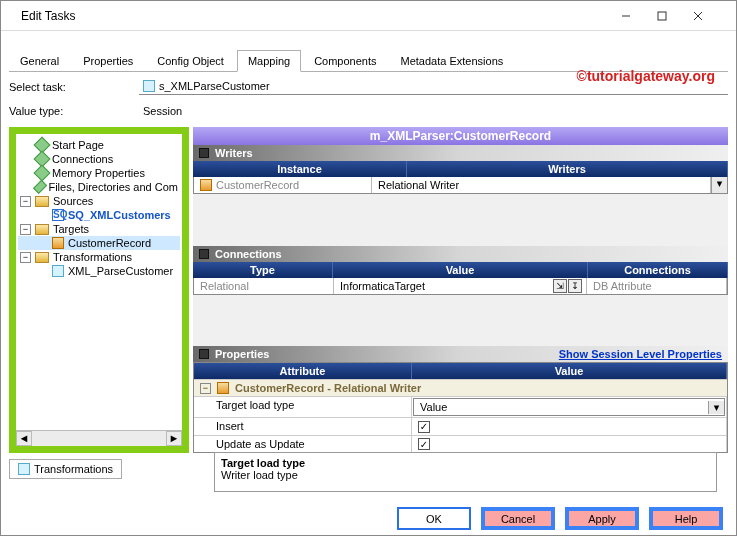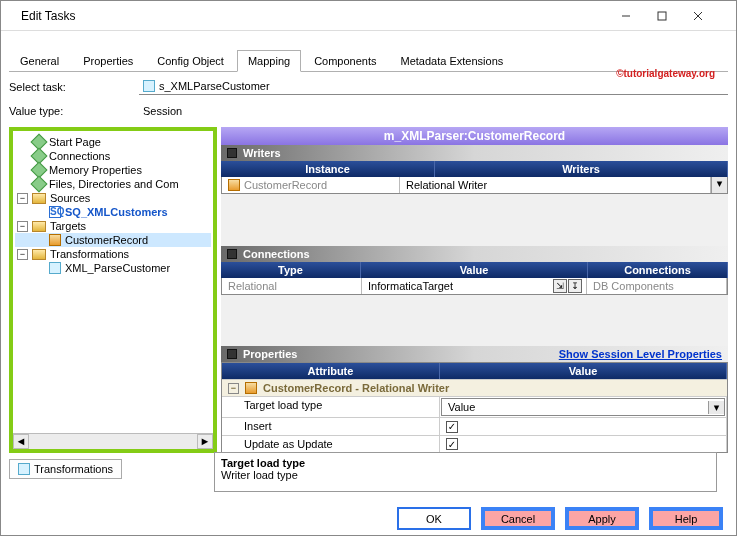--- a/index.html
+++ b/index.html
@@ -7,23 +7,23 @@
 .titlebar { display: flex; align-items: center; height: 30px; padding: 0 20px; background: #fff; border-bottom: 1px solid #ddd; }
 .titlebar .title { flex: 1; font-size: 12px; }
 .titlebar .winbtn { width: 36px; height: 28px; display: flex; align-items: center; justify-content: center; }
 .tabrow { display: flex; align-items: flex-end; padding: 12px 8px 0 8px; gap: 2px; height: 40px; }
 .tab { padding: 4px 10px; border: 1px solid transparent; border-bottom: none; color: #000; }
 .tab.active { border-color: #b0b0b0; background: #fff; border-bottom: 1px solid #fff; position: relative; top: 1px; }
 .tabunderline { border-bottom: 1px solid #b0b0b0; margin: 0 8px; }
 .formrow { display: flex; align-items: center; padding: 2px 8px; margin-top: 4px; }
 .formrow .lbl { width: 130px; }
 .formrow .val { flex: 1; border-bottom: 1px solid #888; padding: 2px 4px; display: flex; align-items: center; gap: 4px; }
-.watermark { position: absolute; right: 22px; top: 68px; color: #d42121; font-weight: bold; font-size: 10px; }
+.watermark { position: absolute; right: 22px; top: 68px; color: #d42121; font-weight: bold; font-size: 14px; }
 .splitarea { display: flex; margin: 6px 8px 0 8px; height: 326px; }
-.treepane { width: 208px; border: 4px solid #84cc16; background: #fff; overflow: hidden; position: relative; }
+.treepane { width: 180px; border: 7px solid #84cc16; background: #fff; overflow: hidden; position: relative; }
 .treebody { position: absolute; inset: 0; overflow: auto; padding: 4px 2px 20px 2px; }
 .treerow { display: flex; align-items: center; gap: 4px; padding: 1px 2px; white-space: nowrap; }
 .ind1 { padding-left: 18px; } .ind2 { padding-left: 34px; }
 .plusminus { width: 11px; height: 11px; border: 1px solid #888; display: flex; align-items: center; justify-content: center; font-size: 9px; line-height: 1; }
 .folder { width: 14px; height: 11px; background: linear-gradient(#ffe9a8,#e3b53b); border: 1px solid #b8862b; }
 .sqicon { width: 12px; height: 12px; background: #fff; border: 1px solid #2a6ed4; color:#2a6ed4; font-size:10px; text-align:center; line-height:10px; font-weight:bold; }
 .tgticon { width: 12px; height: 12px; background: linear-gradient(#f7dca0,#e89c2e); border: 1px solid #b56d00; }
 .xficon { width: 12px; height: 12px; background: #d7f2ff; border: 1px solid #5ac; }
 .pgicon { width: 12px; height:12px; transform: rotate(45deg); background:#8c8; border:1px solid #494; }
 .treerow.sel { background: #cde8ff; }
@@ -194,21 +194,21 @@
     </div>
     <div class="tblrow">
       <div class="cell grey" style="width:140px">Relational</div>
       <div class="cell" style="flex:1;display:flex;justify-content:space-between;align-items:center;padding:0 2px 0 6px">
         <span>InformaticaTarget</span>
         <span class="tinybtns">
           <span class="tinybtn">⇲</span>
           <span class="tinybtn">↧</span>
         </span>
       </div>
-      <div class="cell grey" style="width:140px">DB Components</div>
+      <div class="cell grey" style="width:140px">DB Attribute</div>
     </div>
     <div class="spacer" style="height:32px"></div>
 
     <div class="sectionbar link">
       <span style="display:flex;align-items:center;gap:6px">
         <span class="collapse"></span>
         <span>Properties</span>
       </span>
       <a href="#">Show Session Level Properties</a>
     </div>

